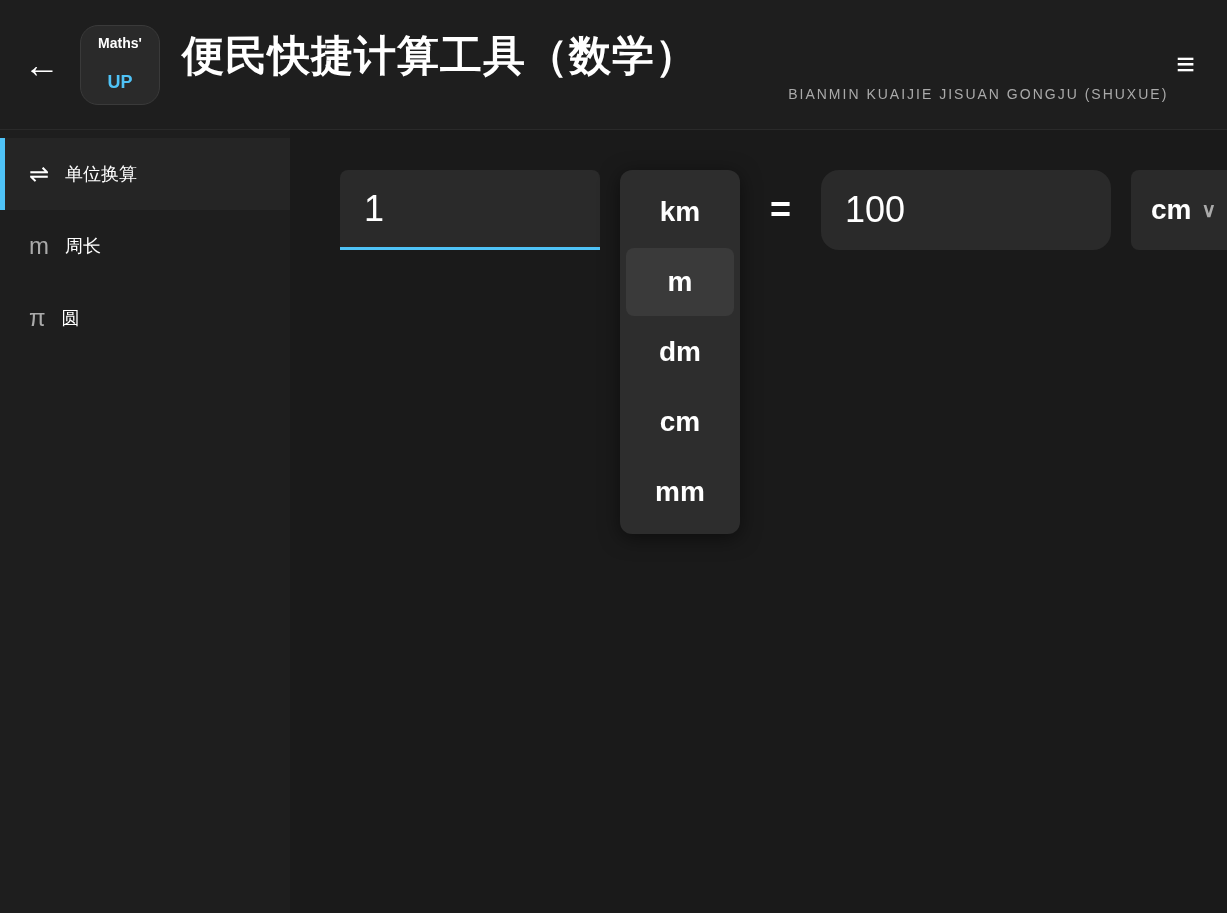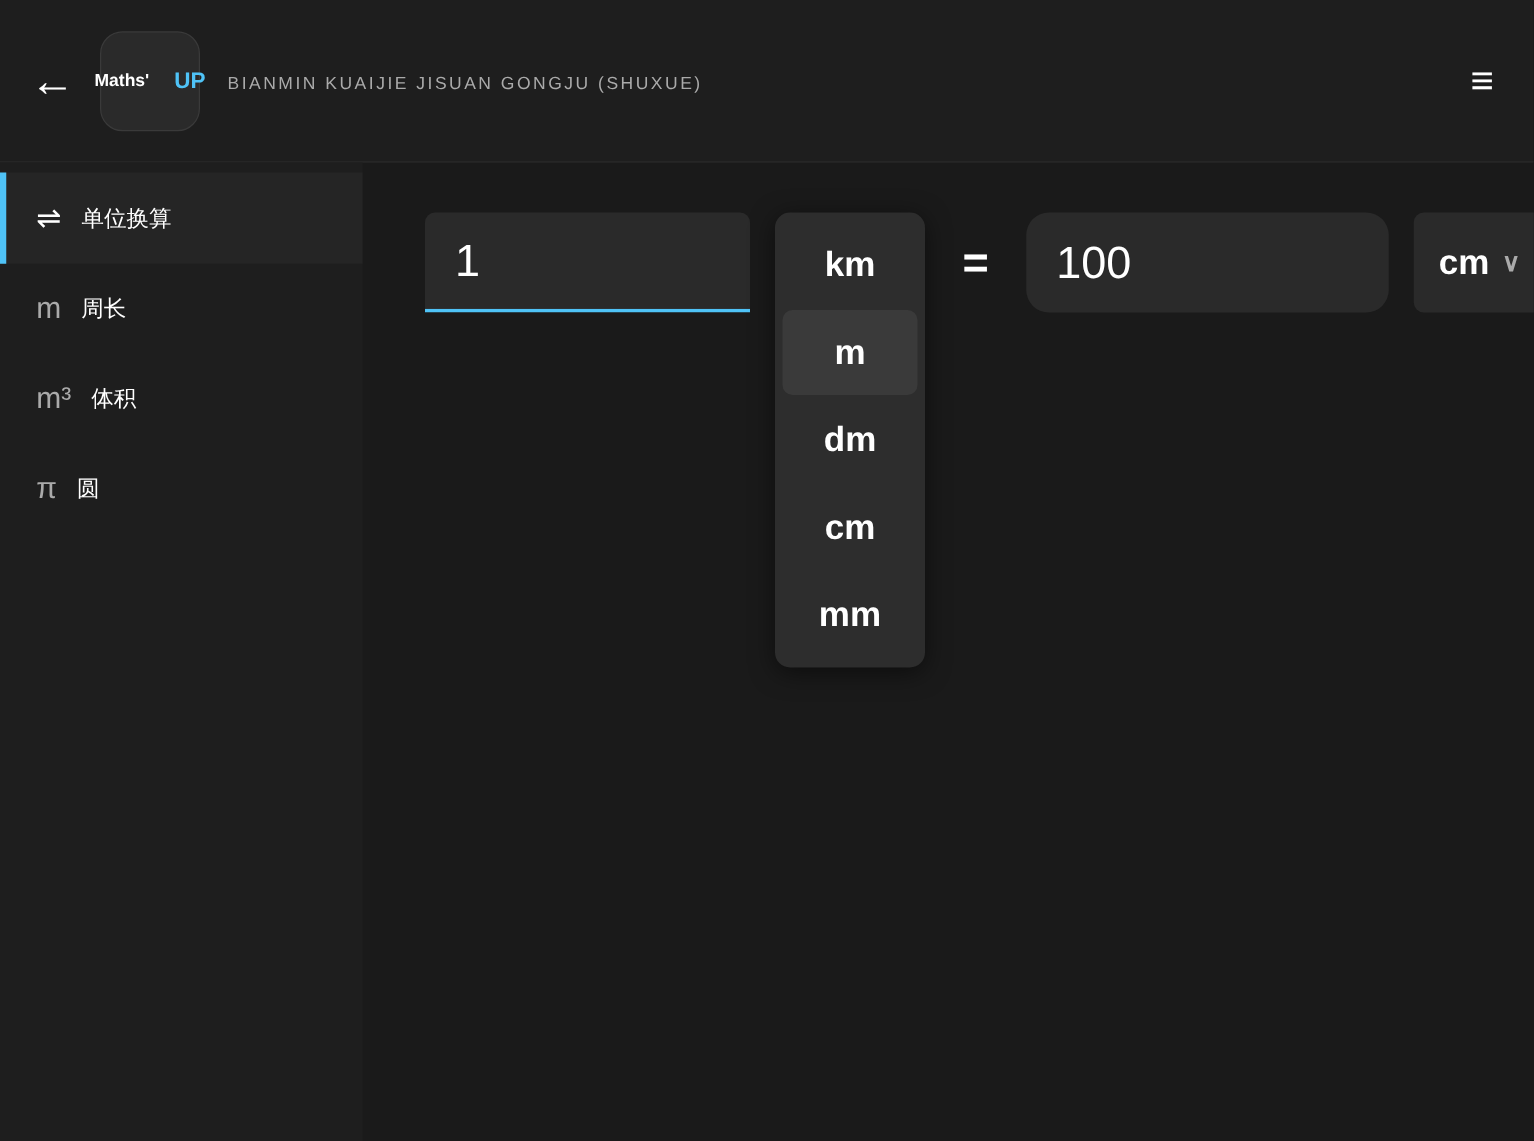--- a/index.html
+++ b/index.html
@@ -31,21 +31,21 @@
       margin-right: 20px;
       line-height: 1;
     }
 
     .app-logo {
       width: 80px;
       height: 80px;
       background-color: #2a2a2a;
       border-radius: 18px;
       display: flex;
-      flex-direction: row;
+      flex-direction: column;
       align-items: center;
       justify-content: center;
       margin-right: 22px;
       font-size: 13px;
       font-weight: bold;
       color: #ffffff;
       line-height: 1.2;
       border: 1px solid #3a3a3a;
       gap: 20px;
     }
@@ -70,20 +70,21 @@
       font-weight: bold;
       color: #ffffff;
       letter-spacing: 1px;
     }
 
     .header-title-sub {
       font-size: 14px;
       color: #aaaaaa;
       letter-spacing: 2px;
       margin-top: 2px;
+      text-align: right;
     }
 
     .menu-button {
       font-size: 32px;
       color: #ffffff;
       cursor: pointer;
       padding: 8px;
     }
 
     
@@ -232,44 +233,41 @@
 </head>
 <body>
 
 <div class="header">
   <span class="back-button">←</span>
   <div class="app-logo">
     <span class="logo-top">Maths'</span>
     <span class="logo-bottom">UP</span>
   </div>
   <div class="header-title">
+    <div class="header-title-main">便民快捷计算工具（数学）</div>
     <div class="header-title-sub">BIANMIN KUAIJIE JISUAN GONGJU  (SHUXUE)</div>
   </div>
   <div class="menu-button">≡</div>
 </div>
 
 <div class="main-layout">
 
   <div class="sidebar">
 
     <div class="sidebar-item active">
       <span class="item-icon">⇌</span>
       <span class="item-label">单位换算</span>
     </div>
 
     <div class="sidebar-item">
       <span class="item-icon">m</span>
       <span class="item-label">周长</span>
     </div>
 
 
-    <div class="sidebar-item">
-      <span class="item-icon">m³</span>
-      <span class="item-label">体积</span>
-    </div>
 
     <div class="sidebar-item">
       <span class="item-icon">π</span>
       <span class="item-label">圆</span>
     </div>
 
   </div>
 
   <div class="content-area">
 

